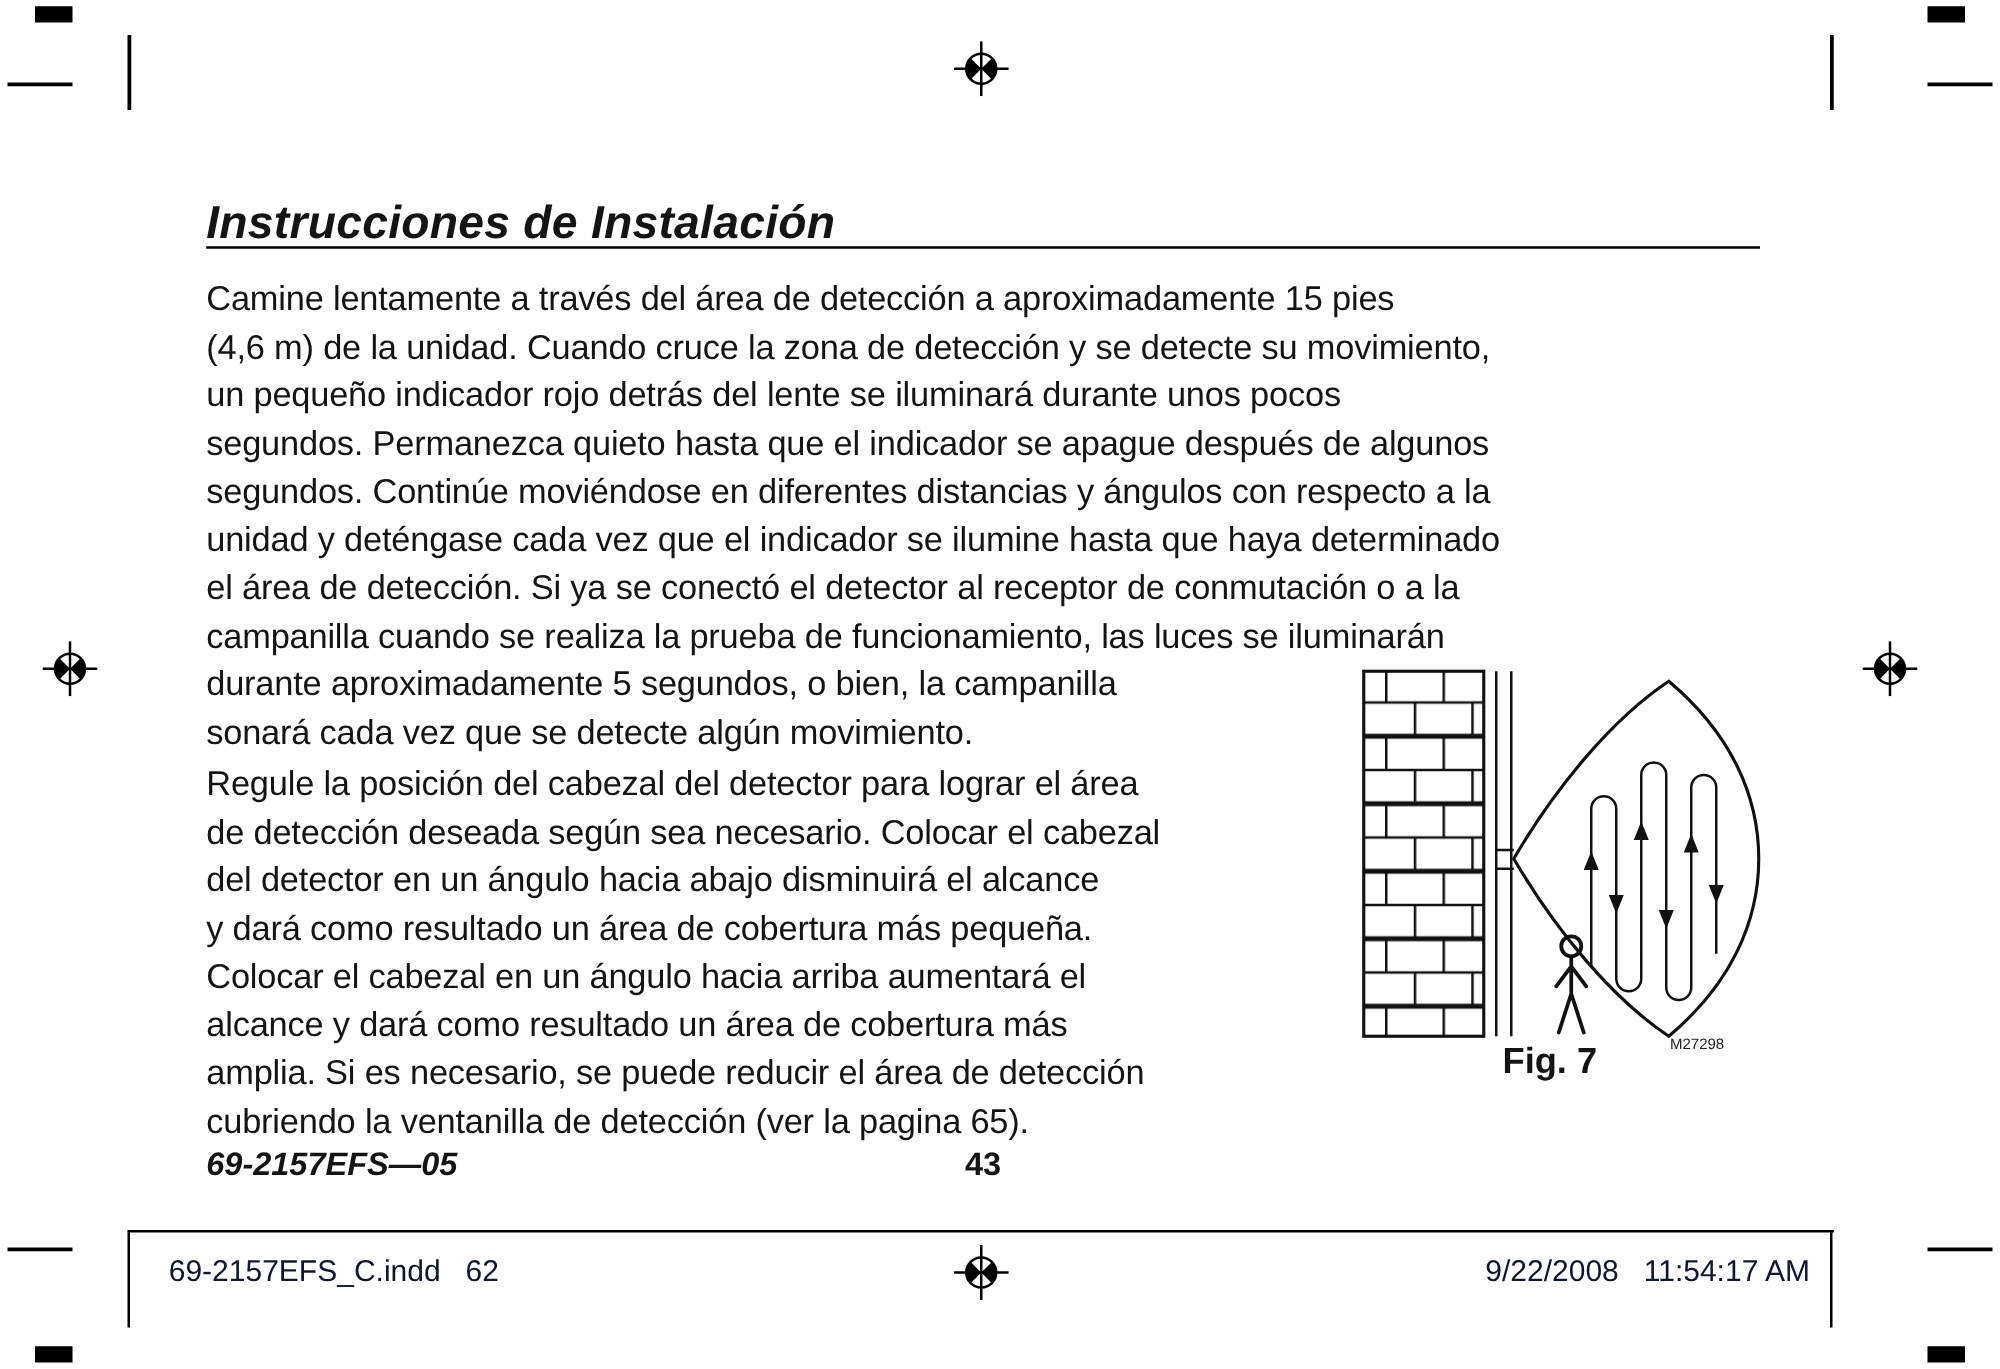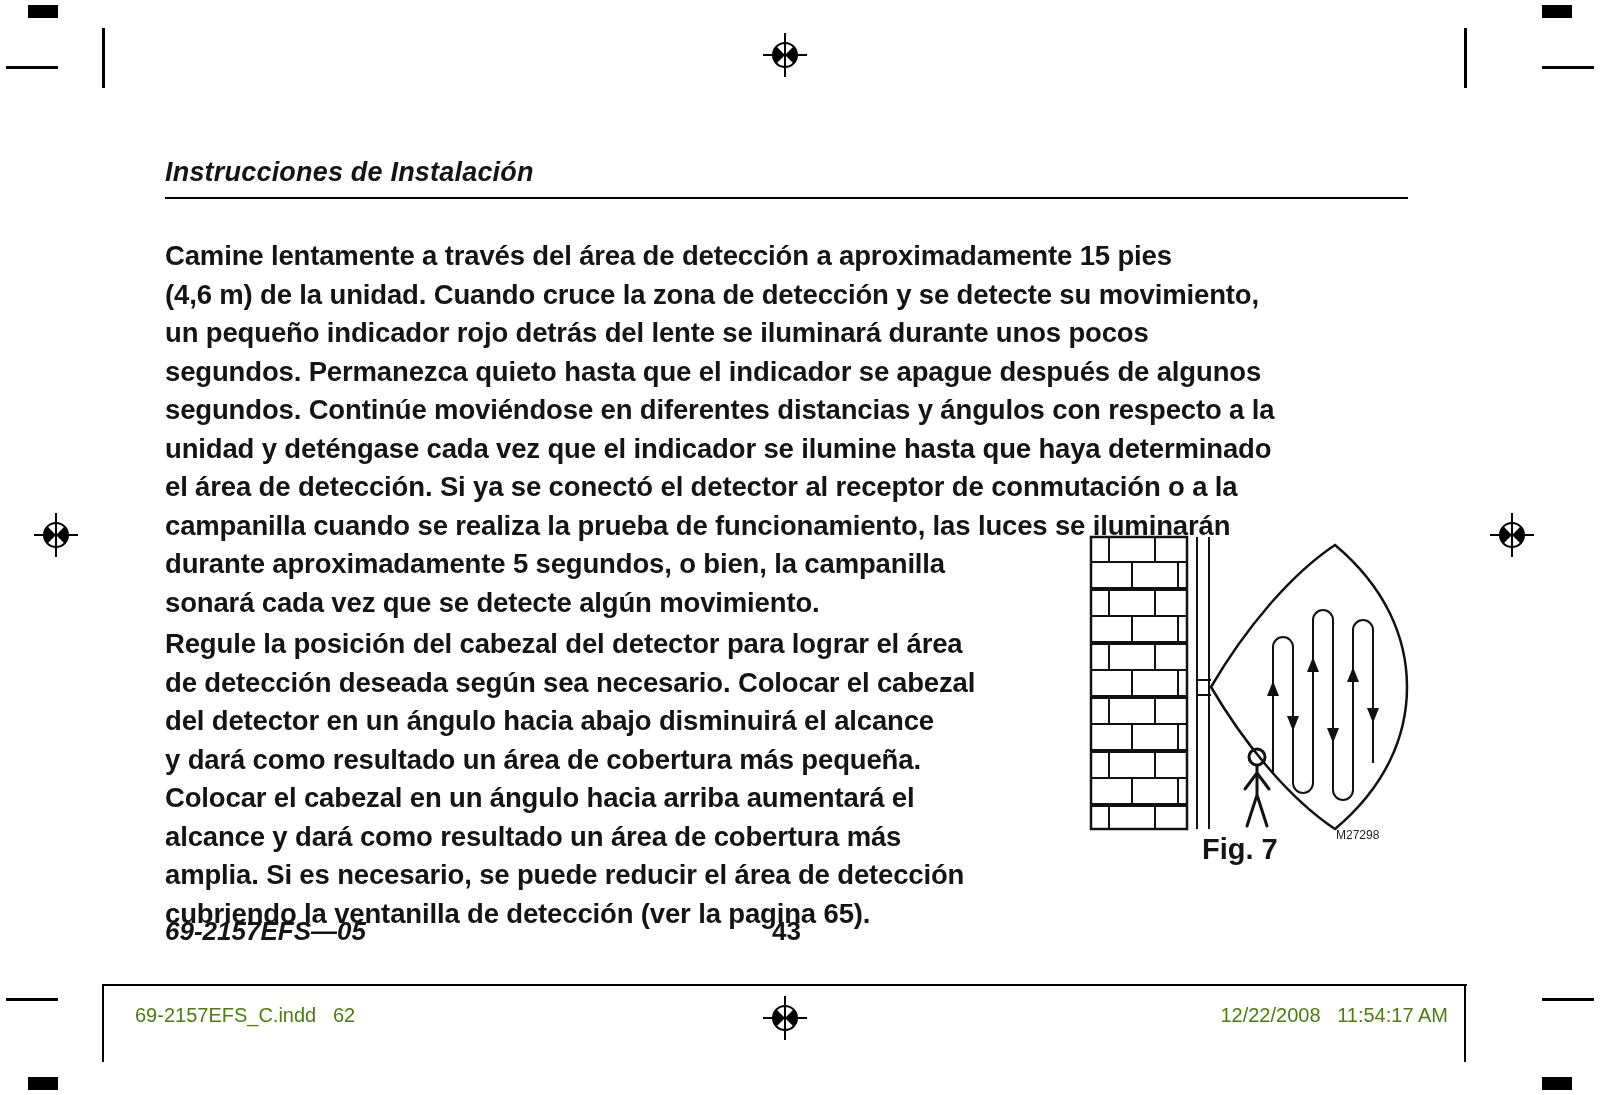--- a/index.html
+++ b/index.html
@@ -17,29 +17,29 @@
   }
   .abs { position: absolute; }
 
   
   .mark { background: #000; }
   .regmark { width: 44px; height: 44px; }
 
   
   .header-title {
     left: 165px; top: 157px;
-    font-size: 27px; font-weight: 700; font-style: italic;
+    font-size: 37px; font-weight: 700; font-style: italic;
     letter-spacing: 0.2px;
   }
   .header-rule {
     left: 165px; top: 197px; width: 1243px; height: 2px; background: #000;
   }
   .body-para {
-    font-size: 27.5px; font-weight: 700; line-height: 38.5px;
-    letter-spacing: -0.15px; white-space: pre; margin-top: 17px;
+    font-size: 27.5px; font-weight: 400; line-height: 38.5px;
+    letter-spacing: -0.15px; white-space: pre;
   }
   .para1 { left: 165px; top: 220px; }
   .para2 { left: 165px; top: 608px; }
 
   .fig-caption {
     left: 1202px; top: 833px;
     font-size: 29px; font-weight: 700;
   }
   .fig-partnum {
     left: 1336px; top: 828px;
@@ -49,21 +49,21 @@
   .footer-docnum {
     left: 165px; top: 916px;
     font-size: 26px; font-weight: 700; font-style: italic;
   }
   .footer-pagenum {
     left: 165px; top: 916px; width: 1243px; text-align: center;
     font-size: 26px; font-weight: 700;
   }
 
   .slug-text {
-    top: 1004px; font-size: 20px; font-weight: 400; color: #4d7c0f;
+    top: 1004px; font-size: 24px; font-weight: 400; color: #0f172a;
     white-space: pre;
   }
   .slug-left { left: 135px; }
   .slug-right { right: 152px; }
 </style>
 </head>
 <body>
 
 <div class="abs mark" style="left:28px;top:5px;width:30px;height:13px;"></div>
 <div class="abs mark" style="left:6px;top:66px;width:52px;height:3px;"></div>
@@ -175,13 +175,13 @@
 <div class="abs fig-partnum">M27298</div>
 
 <div class="abs footer-docnum">69-2157EFS—05</div>
 <div class="abs footer-pagenum">43</div>
 
 <div class="abs mark" style="left:103px;top:984px;width:1364px;height:2px;"></div>
 <div class="abs mark" style="left:102px;top:984px;width:2px;height:78px;"></div>
 <div class="abs mark" style="left:1464px;top:984px;width:2px;height:78px;"></div>
 
 <div class="abs slug-text slug-left">69-2157EFS_C.indd   62</div>
-<div class="abs slug-text slug-right">12/22/2008   11:54:17 AM</div>
+<div class="abs slug-text slug-right">9/22/2008   11:54:17 AM</div>
 
 </body></html>

